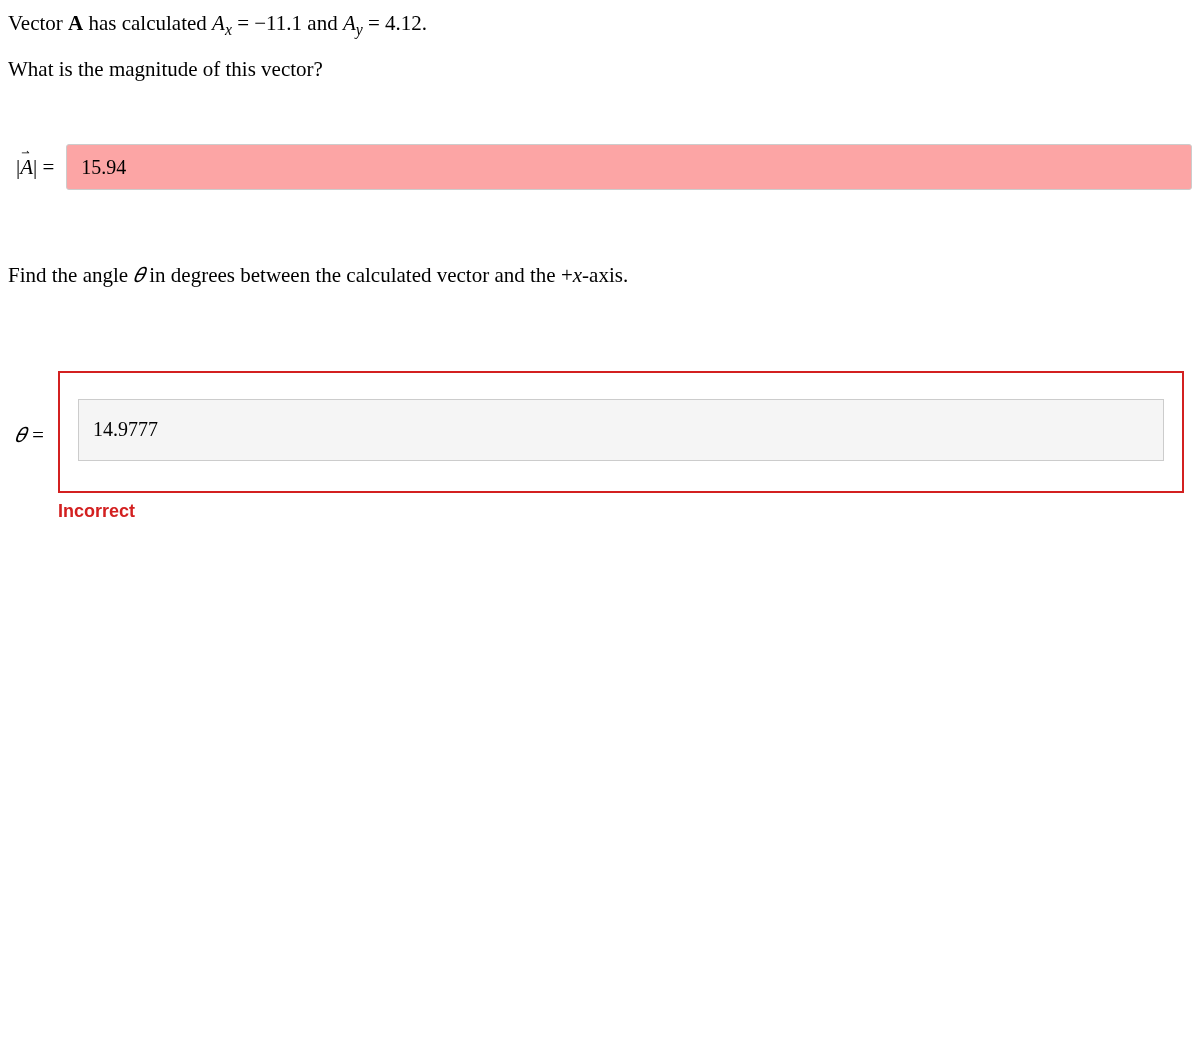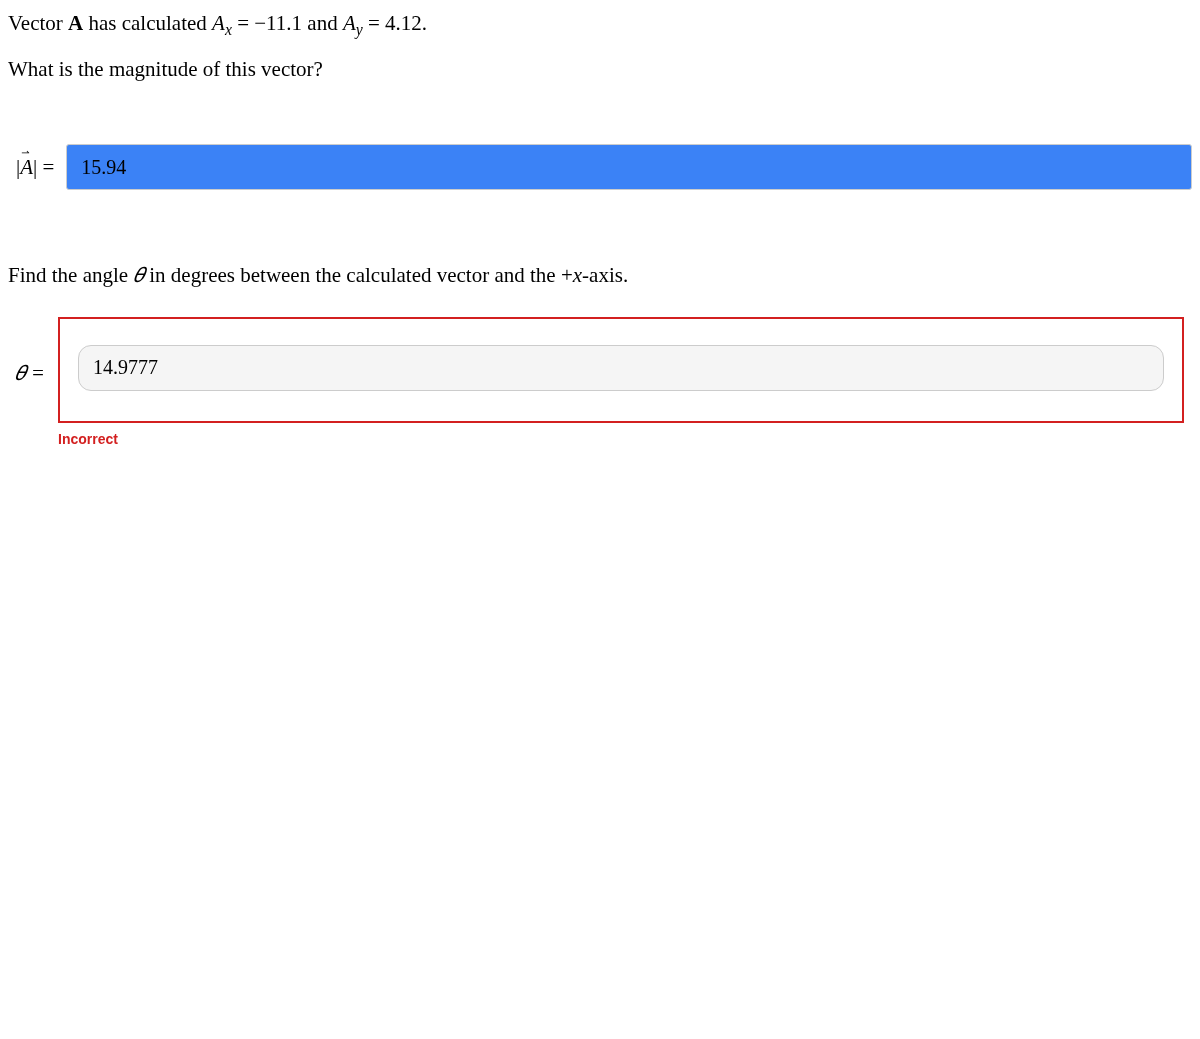--- a/index.html
+++ b/index.html
@@ -34,27 +34,27 @@
       white-space: nowrap;
       display: flex;
       align-items: center;
     }
     .answer-input {
       flex: 1;
       height: 46px;
       padding: 8px 14px;
       font-size: 20px;
       font-family: Georgia, 'Times New Roman', serif;
-      background: #3b82f6;
+      background: #fca5a5;
       border: 1px solid #ccc;
       border-radius: 3px;
       color: #000;
     }
     .second-question {
-      margin-bottom: 25px;
+      margin-bottom: 79px;
     }
     .incorrect-wrapper {
       margin-left: 50px;
       margin-right: 8px;
     }
     .incorrect-box {
       border: 2px solid #d32020;
       padding: 26px 18px 30px 18px;
       display: flex;
       align-items: center;
@@ -64,34 +64,34 @@
       position: absolute;
       left: -45px;
       top: 50%;
       transform: translateY(-35%);
       font-size: 21px;
       display: flex;
       align-items: center;
       background: transparent;
     }
     .incorrect-input {
-      height: 46px;
+      height: 62px;
       padding: 8px 14px;
       font-size: 20px;
       font-family: Georgia, 'Times New Roman', serif;
       background: #f5f5f5;
       border: 1px solid #ccc;
-      border-radius: 13px;
+      border-radius: 0;
       color: #000;
       width: 100%;
     }
     .incorrect-label {
       color: #d32020;
       font-family: Arial, Helvetica, sans-serif;
-      font-size: 14px;
+      font-size: 18px;
       font-weight: bold;
       margin-top: 8px;
       margin-left: 50px;
     }
     .italic {
       font-style: italic;
     }
     sub {
       font-size: 0.75em;
       font-style: italic;

